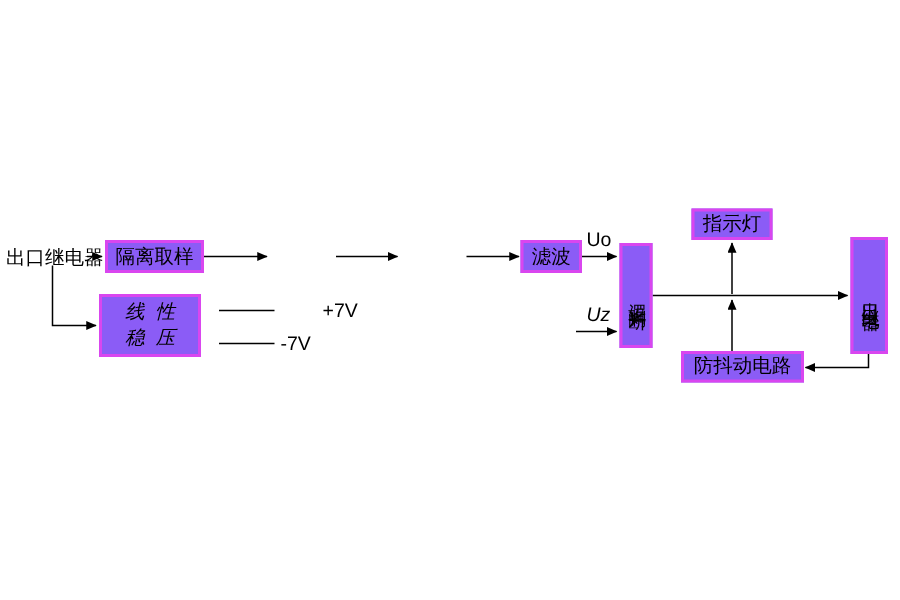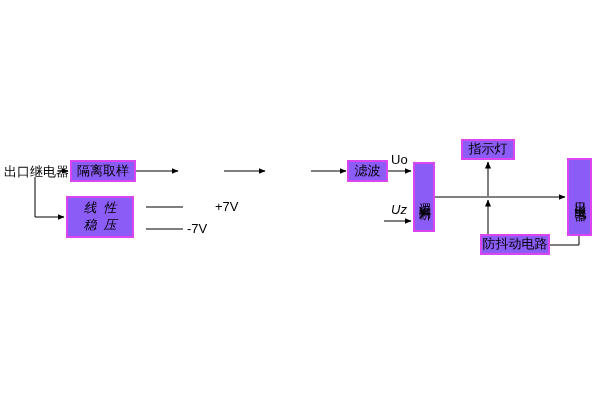--- a/index.html
+++ b/index.html
@@ -100,20 +100,20 @@
   <div class="lbl" style="left:391px; top:202px;font-style:italic;">Uz</div>
   <div class="lbl" style="left:187px; top:199px;margin-left:28px;">+7V</div>
   <div class="lbl" style="left:187px; top:209px;margin-top:12px;">-7V</div>
 
   <div class="box" style="left:70px; top:160px; width:66px; height:22px;">隔离取样</div>
   <div class="box" style="left:347px; top:160px; width:41px; height:22px;">滤波</div>
   <div class="box vbox" style="left:413px; top:162px; width:22px; height:70px;">逻辑判断</div>
 
   <div class="box" style="left:461px; top:139px; width:54px; height:21px;">指示灯</div>
   <div class="box vbox" style="left:567px; top:158px; width:25px; height:78px;">出口继电器</div>
-  <div class="box" style="left:480px; top:234px; width:70px; height:21px;">防抖动电路</div>
+  <div class="box" style="left:454px; top:234px; width:82px; height:21px;">防抖动电路</div>
 
   <div class="box twoline" style="left:66px; top:196px; width:68px; height:42px;font-style:italic;">
     <span>线  性</span>
     <span>稳  压</span>
   </div>
 
 </div>
 
 </body></html>

